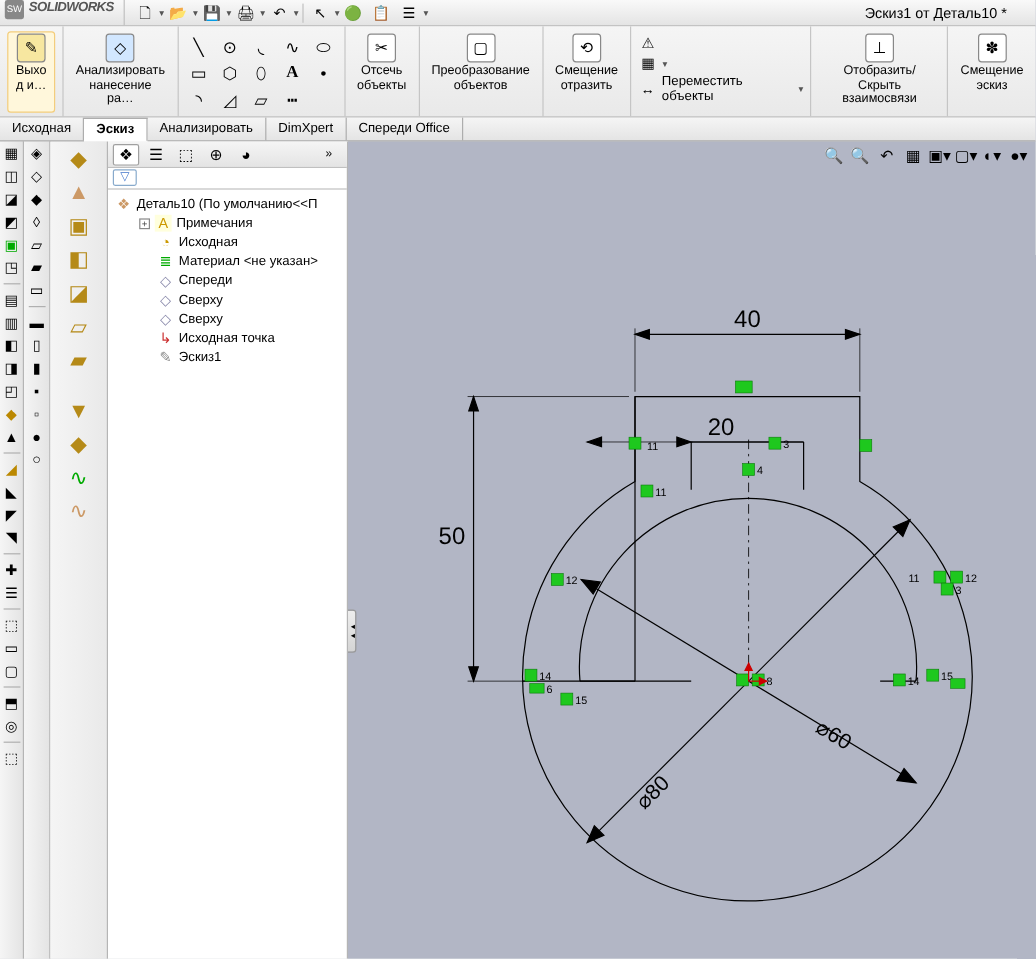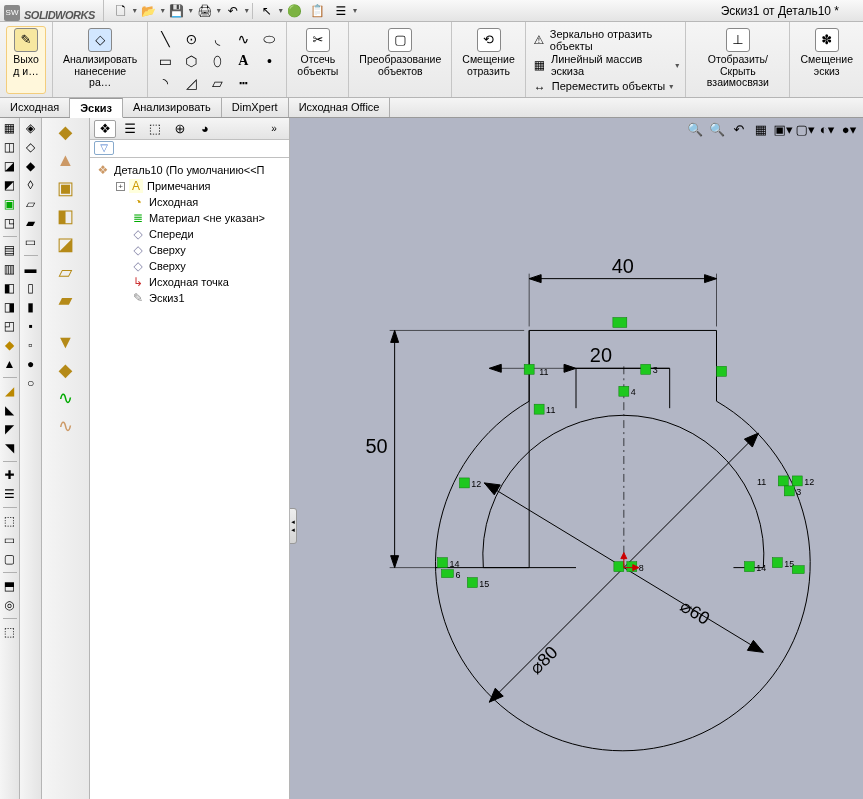--- a/index.html
+++ b/index.html
@@ -1,18 +1,18 @@
 <!DOCTYPE html>
 <html><head>
 <meta charset="utf-8">
 <style>
   * { box-sizing: border-box; font-family: Tahoma, Arial, sans-serif; }
   body { margin:0; padding:0; width:863px; height:799px; overflow:hidden; background:#f0f0f0; font-size:11px; color:#000; }
   .titlebar { height:22px; background:linear-gradient(#f9f9f9,#e4e4e4); border-bottom:1px solid #b8b8b8; display:flex; align-items:center; padding:0 4px; }
-  .logo { display:flex; align-items:flex-end; gap:4px; padding-right:8px; border-right:1px solid #c0c0c0; height:100%; }
+  .logo { display:flex; align-items:flex-start; gap:4px; padding-right:8px; border-right:1px solid #c0c0c0; height:100%; }
   .logo-icon { width:16px; height:16px; background:#888; border-radius:2px; font-size:8px; color:#fff; text-align:center; line-height:16px; }
   .logo-text { font-weight:bold; font-style:italic; letter-spacing:-0.5px; color:#555; }
   .qat { display:flex; align-items:center; gap:1px; padding:0 6px; }
   .qat button { width:22px; height:18px; border:none; background:transparent; font-size:12px; line-height:1; padding:0; cursor:pointer; }
   .qat .sep { width:1px; height:16px; background:#c0c0c0; margin:0 2px; }
   .doc-title { margin-left:auto; margin-right:20px; font-size:12px; }
 
   
   .ribbon { height:76px; background:linear-gradient(#f5f5f5,#e9e9e9); border-bottom:1px solid #b5b5b5; display:flex; }
   .ribbon-group { border-right:1px solid #c5c5c5; padding:4px 6px 2px 6px; display:flex; flex-direction:column; align-items:center; justify-content:flex-start; }
@@ -147,25 +147,23 @@
     <div class="big-btn">
       <span class="big-ico" style="background:#fff">⟲</span>
       <span style="white-space:pre-line">Смещение
 отразить</span>
     </div>
   </div>
   <div class="ribbon-group" style="align-items:flex-start">
     <div class="ribbon-list">
       <div class="ribbon-list-row">
         <span class="li-ico">⚠</span>
-        <span>Зеркально отразить объекты</span>
       </div>
       <div class="ribbon-list-row">
         <span class="li-ico">▦</span>
-        <span>Линейный массив эскиза</span>
         <span class="drop">▾</span>
       </div>
       <div class="ribbon-list-row">
         <span class="li-ico">↔</span>
         <span>Переместить объекты</span>
         <span class="drop">▾</span>
       </div>
     </div>
   </div>
   <div class="ribbon-group">
@@ -182,21 +180,21 @@
 эскиз</span>
     </div>
   </div>
 </div>
 
 <div class="tabbar">
   <div class="tab">Исходная</div>
   <div class="tab active">Эскиз</div>
   <div class="tab">Анализировать</div>
   <div class="tab">DimXpert</div>
-  <div class="tab">Исходная Office</div>
+  <div class="tab">Спереди Office</div>
 </div>
 
 <div class="main">
 
   <div class="rail">
     <button>▦</button>
     <button>◫</button>
     <button>◪</button>
     <button>◩</button>
     <button style="color:#0a0">▣</button>

